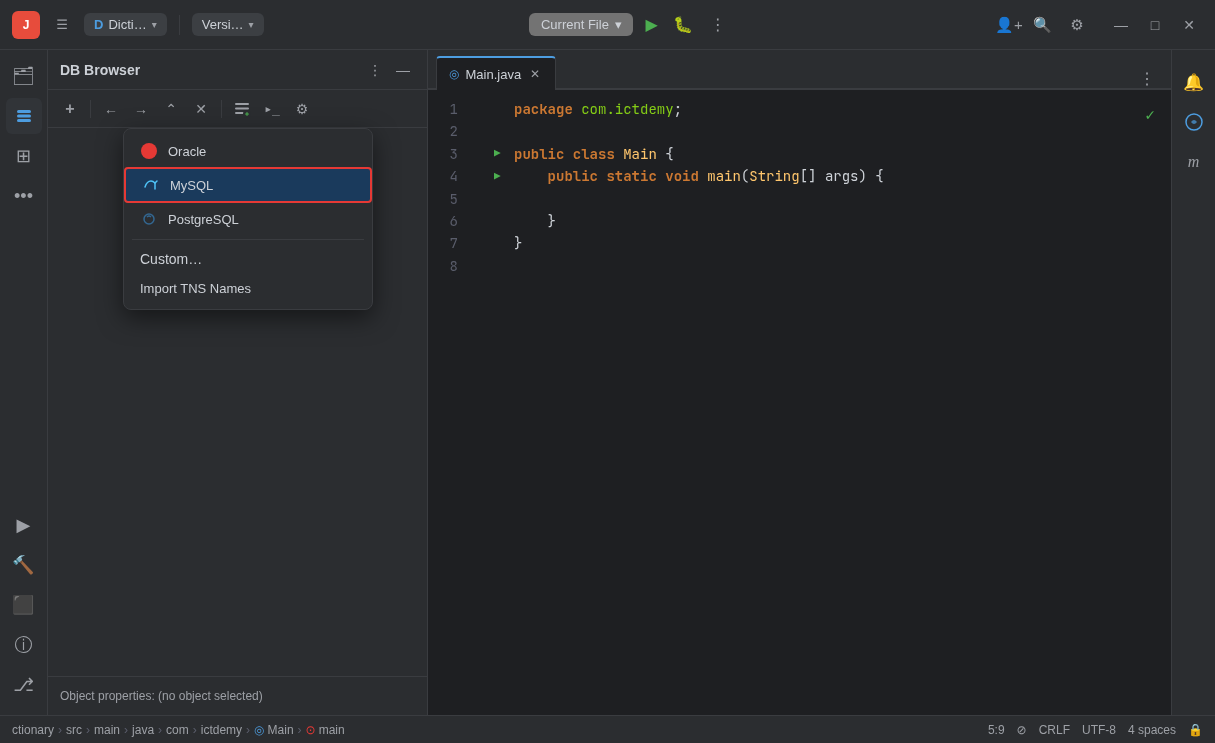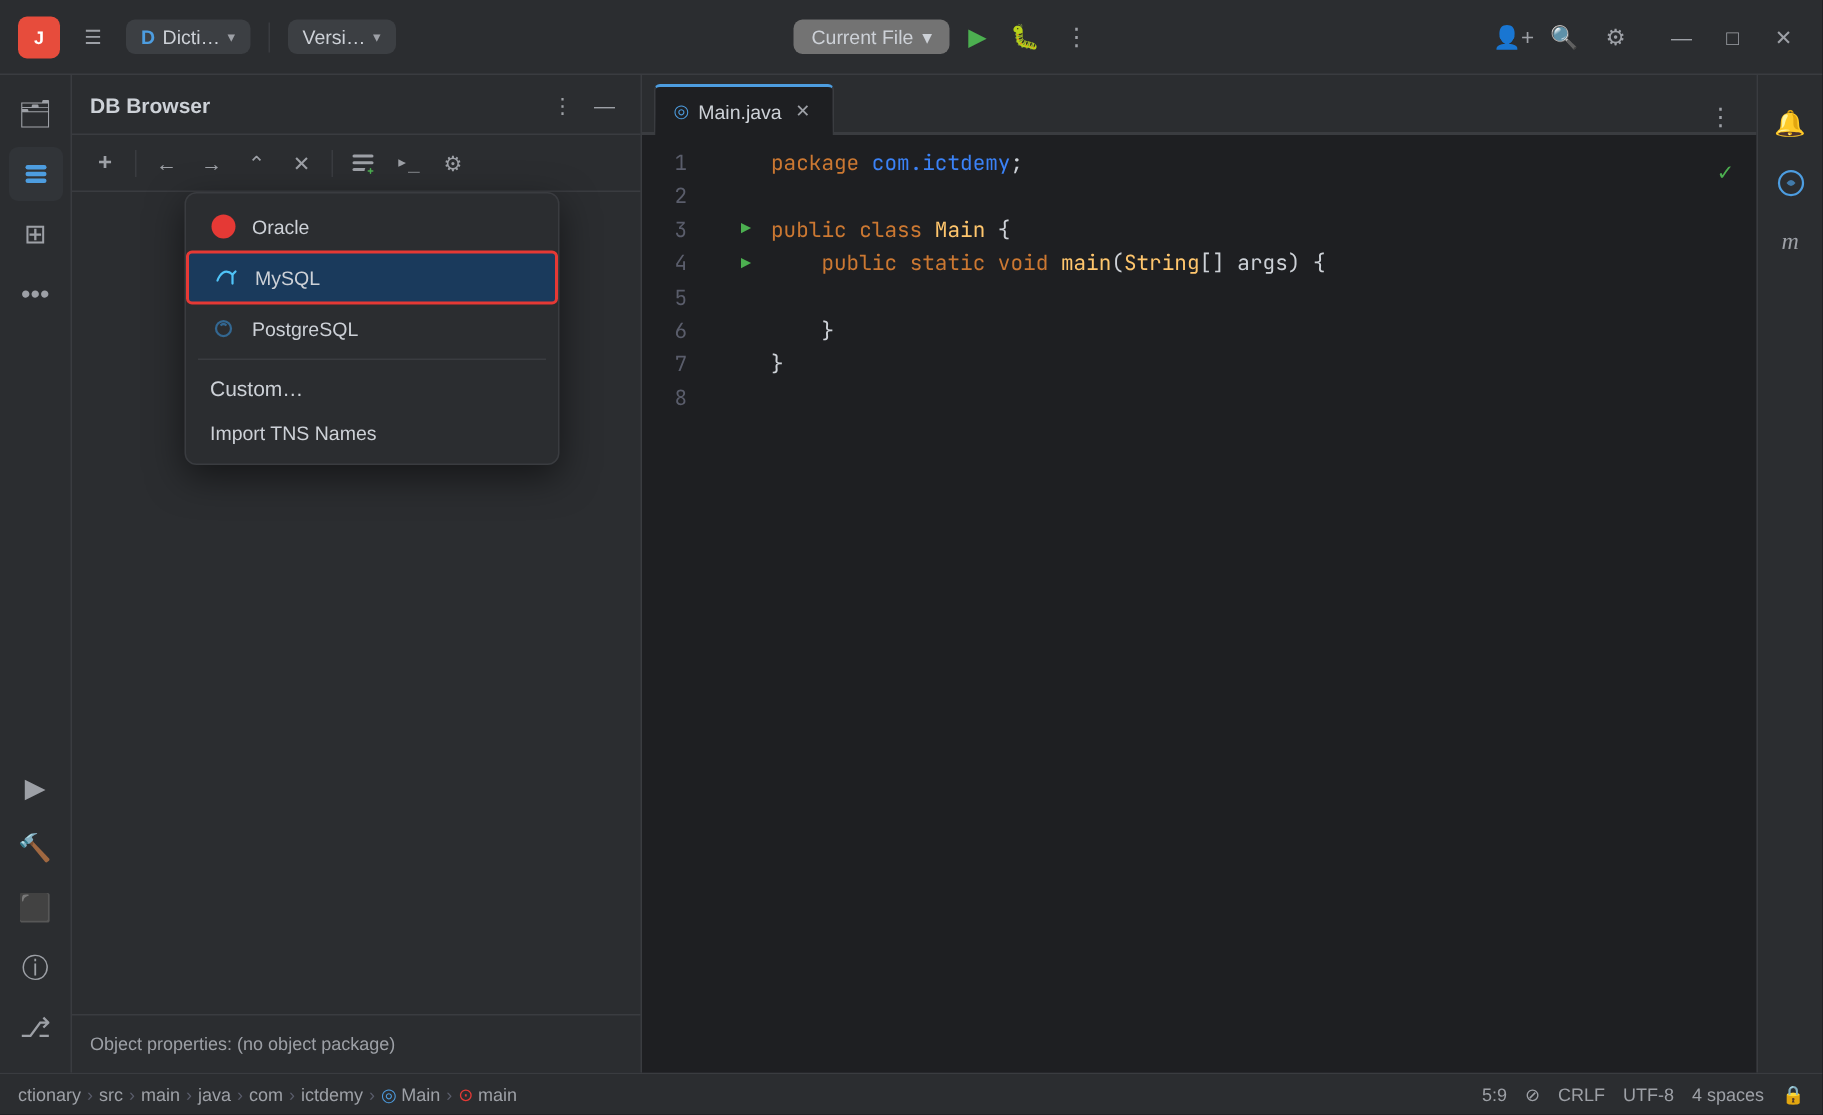--- a/index.html
+++ b/index.html
@@ -249,24 +249,24 @@
       position: relative;
       padding: 0 8px;
     }
     .run-gutter {
       width: 20px;
       color: #4caf50;
       font-size: 11px;
       flex-shrink: 0;
       cursor: pointer;
     }
-    .kw { color: #cc7832; }
+    .kw { color: #cc7832; font-weight: bold; }
     .cn { color: #ffc66d; }
     .fn { color: #ffc66d; }
-    .pkg { color: #3b82f6; }
+    .pkg { color: #84cc16; }
     .plain { color: #cdd1d7; }
     .check-icon {
       position: absolute;
       right: 16px;
       top: 4px;
       color: #4caf50;
       font-size: 16px;
     }
 
     
@@ -428,21 +428,21 @@
         </div>
         <span>PostgreSQL</span>
       </div>
       <div class="menu-divider"></div>
       <div class="menu-custom">Custom…</div>
       <div class="menu-import">Import TNS Names</div>
     </div>
 
     <div id="obj-props">
       <span>Object properties:</span>
-      <span>(no object package)</span>
+      <span>(no object selected)</span>
     </div>
   </div>
 
   <div id="editor-area">
 
     <div id="editor-tabs">
       <div class="editor-tab active">
         <span class="tab-icon" style="color:#4d9de0;">◎</span>
         <span>Main.java</span>
         <span class="tab-close">✕</span>

